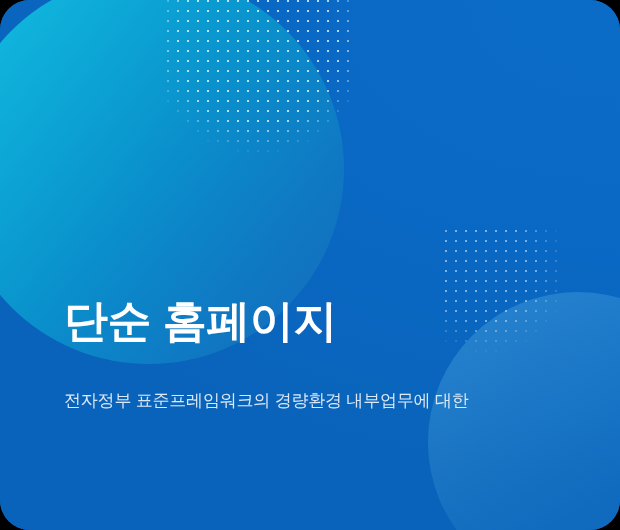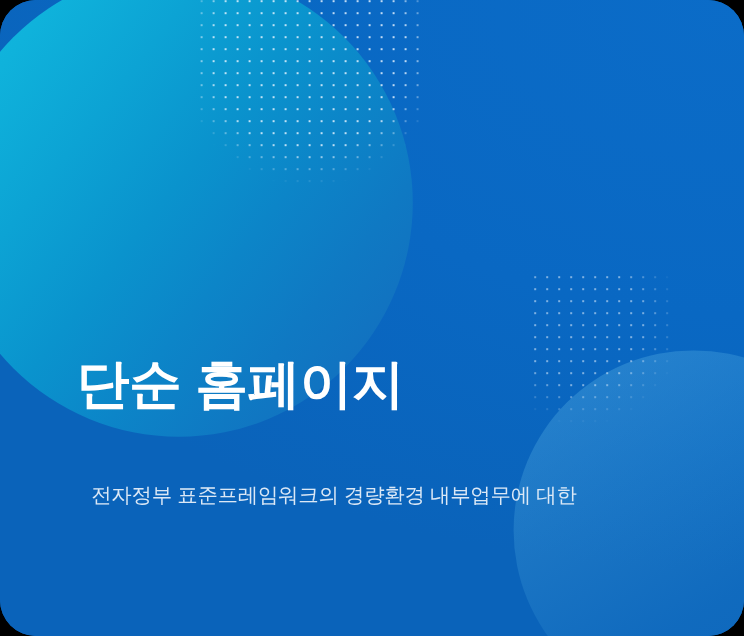--- a/index.html
+++ b/index.html
@@ -104,21 +104,21 @@
   .hero-title {
     margin: 0;
     font-size: 44px;
     line-height: 58px;
     font-weight: 700;
     color: #ffffff;
     letter-spacing: -0.5px;
     white-space: nowrap;
   }
   .hero-subtitle {
-    margin: 12px;
+    margin: 0;
     padding-top: 36px;
     font-size: 17px;
     line-height: 29px;
     font-weight: 400;
     color: #dbe8f6;
     letter-spacing: -0.2px;
   }
   .hero-subtitle .sub-line {
     display: block;
   }

